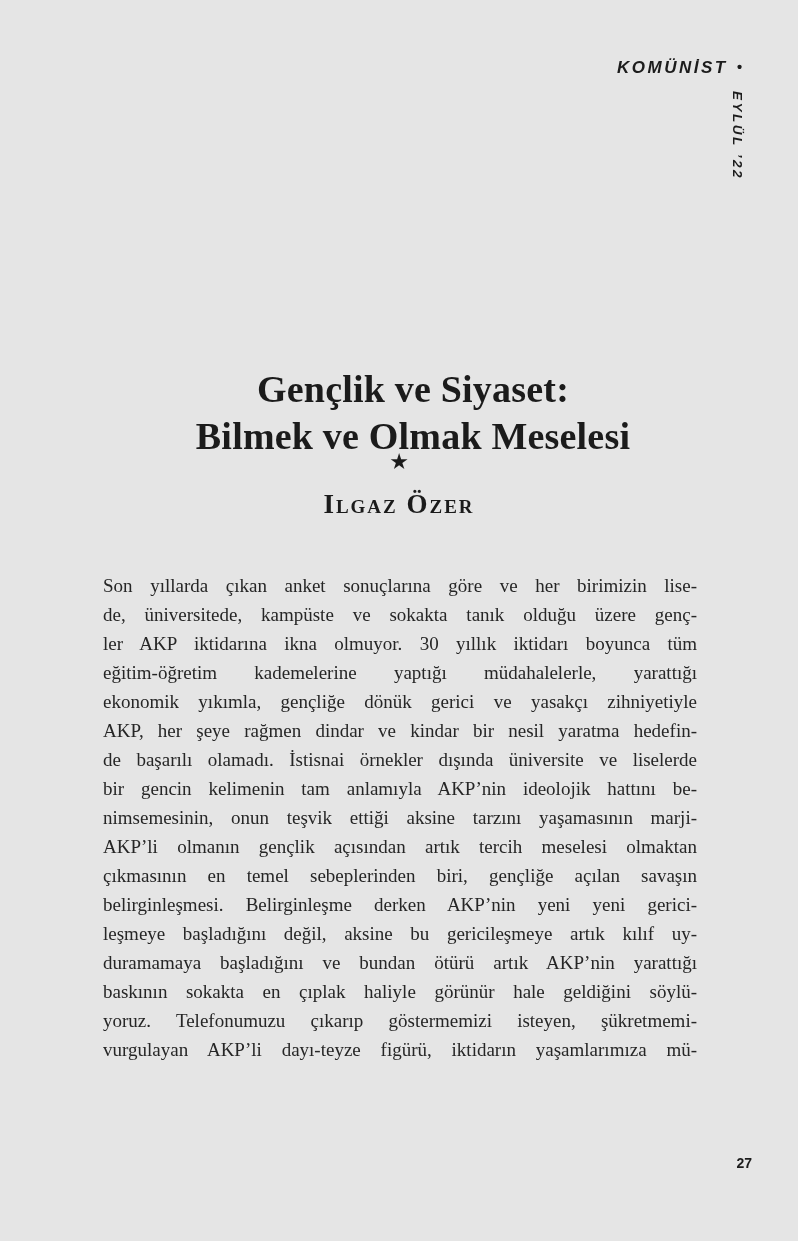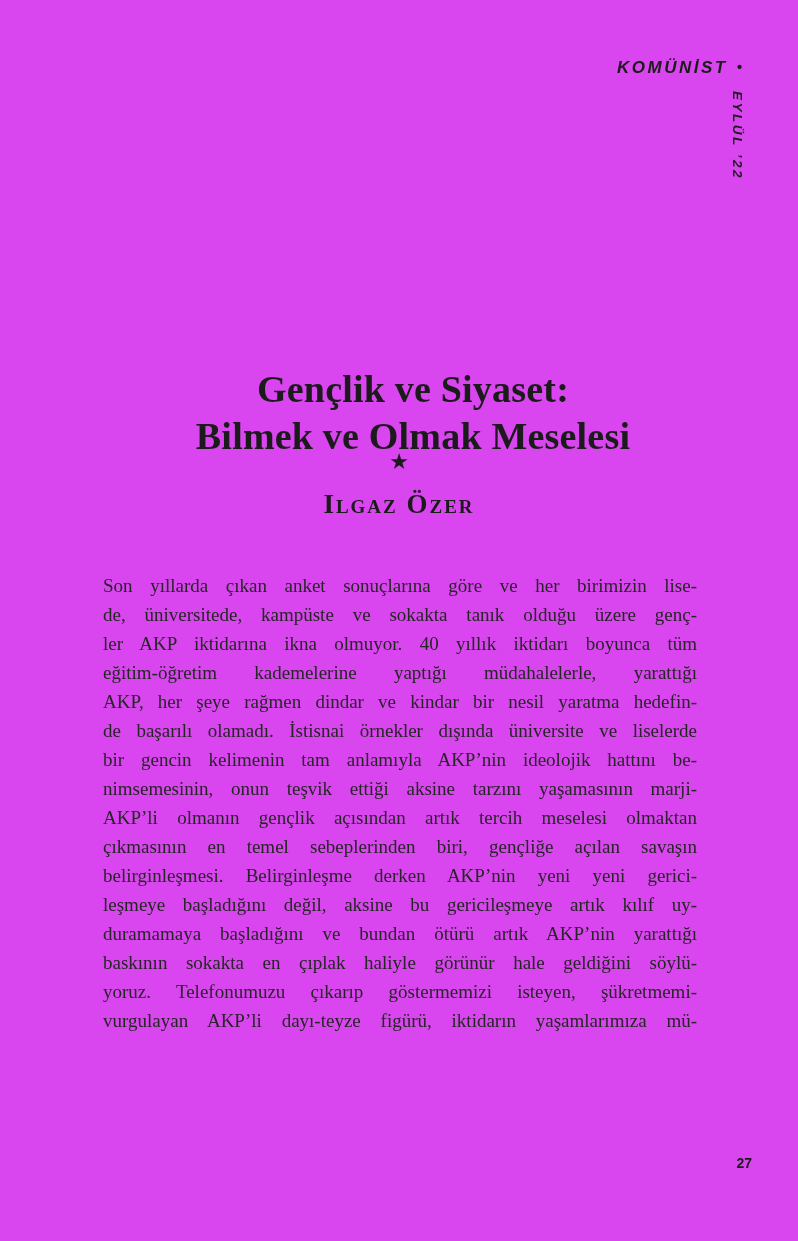--- a/index.html
+++ b/index.html
@@ -4,21 +4,21 @@
 <style>
   html, body {
     margin: 0;
     padding: 0;
     background: #ffffff;
   }
   .page {
     position: relative;
     width: 798px;
     height: 1241px;
-    background: #d946ef;
+    background: #e5e5e5;
     color: #222222;
     overflow: hidden;
     font-family: "Liberation Serif", serif;
   }
 
   
   .journal-header {
     position: absolute;
     top: 58px;
     right: 56px;
@@ -136,22 +136,23 @@
     <span class="title-line">Gençlik ve Siyaset:</span>
     <span class="title-line">Bilmek ve Olmak Meselesi</span>
   </h1>
   <div class="star-ornament">★</div>
   <div class="author-name">Ilgaz Özer</div>
 
   <div class="article-body">
     <p class="para">
       <span class="bline">Son yıllarda çıkan anket sonuçlarına göre ve her birimizin lise-</span>
       <span class="bline">de, üniversitede, kampüste ve sokakta tanık olduğu üzere genç-</span>
-      <span class="bline">ler AKP iktidarına ikna olmuyor. 40 yıllık iktidarı boyunca tüm</span>
+      <span class="bline">ler AKP iktidarına ikna olmuyor. 30 yıllık iktidarı boyunca tüm</span>
       <span class="bline">eğitim-öğretim kademelerine yaptığı müdahalelerle, yarattığı</span>
+      <span class="bline">ekonomik yıkımla, gençliğe dönük gerici ve yasakçı zihniyetiyle</span>
       <span class="bline">AKP, her şeye rağmen dindar ve kindar bir nesil yaratma hedefin-</span>
       <span class="bline">de başarılı olamadı. İstisnai örnekler dışında üniversite ve liselerde</span>
       <span class="bline">bir gencin kelimenin tam anlamıyla AKP’nin ideolojik hattını be-</span>
       <span class="bline">nimsemesinin, onun teşvik ettiği aksine tarzını yaşamasının marji-</span>
     </p>
     <p class="para">
       <span class="bline">AKP’li olmanın gençlik açısından artık tercih meselesi olmaktan</span>
       <span class="bline">çıkmasının en temel sebeplerinden biri, gençliğe açılan savaşın</span>
       <span class="bline">belirginleşmesi. Belirginleşme derken AKP’nin yeni yeni gerici-</span>
       <span class="bline">leşmeye başladığını değil, aksine bu gericileşmeye artık kılıf uy-</span>

